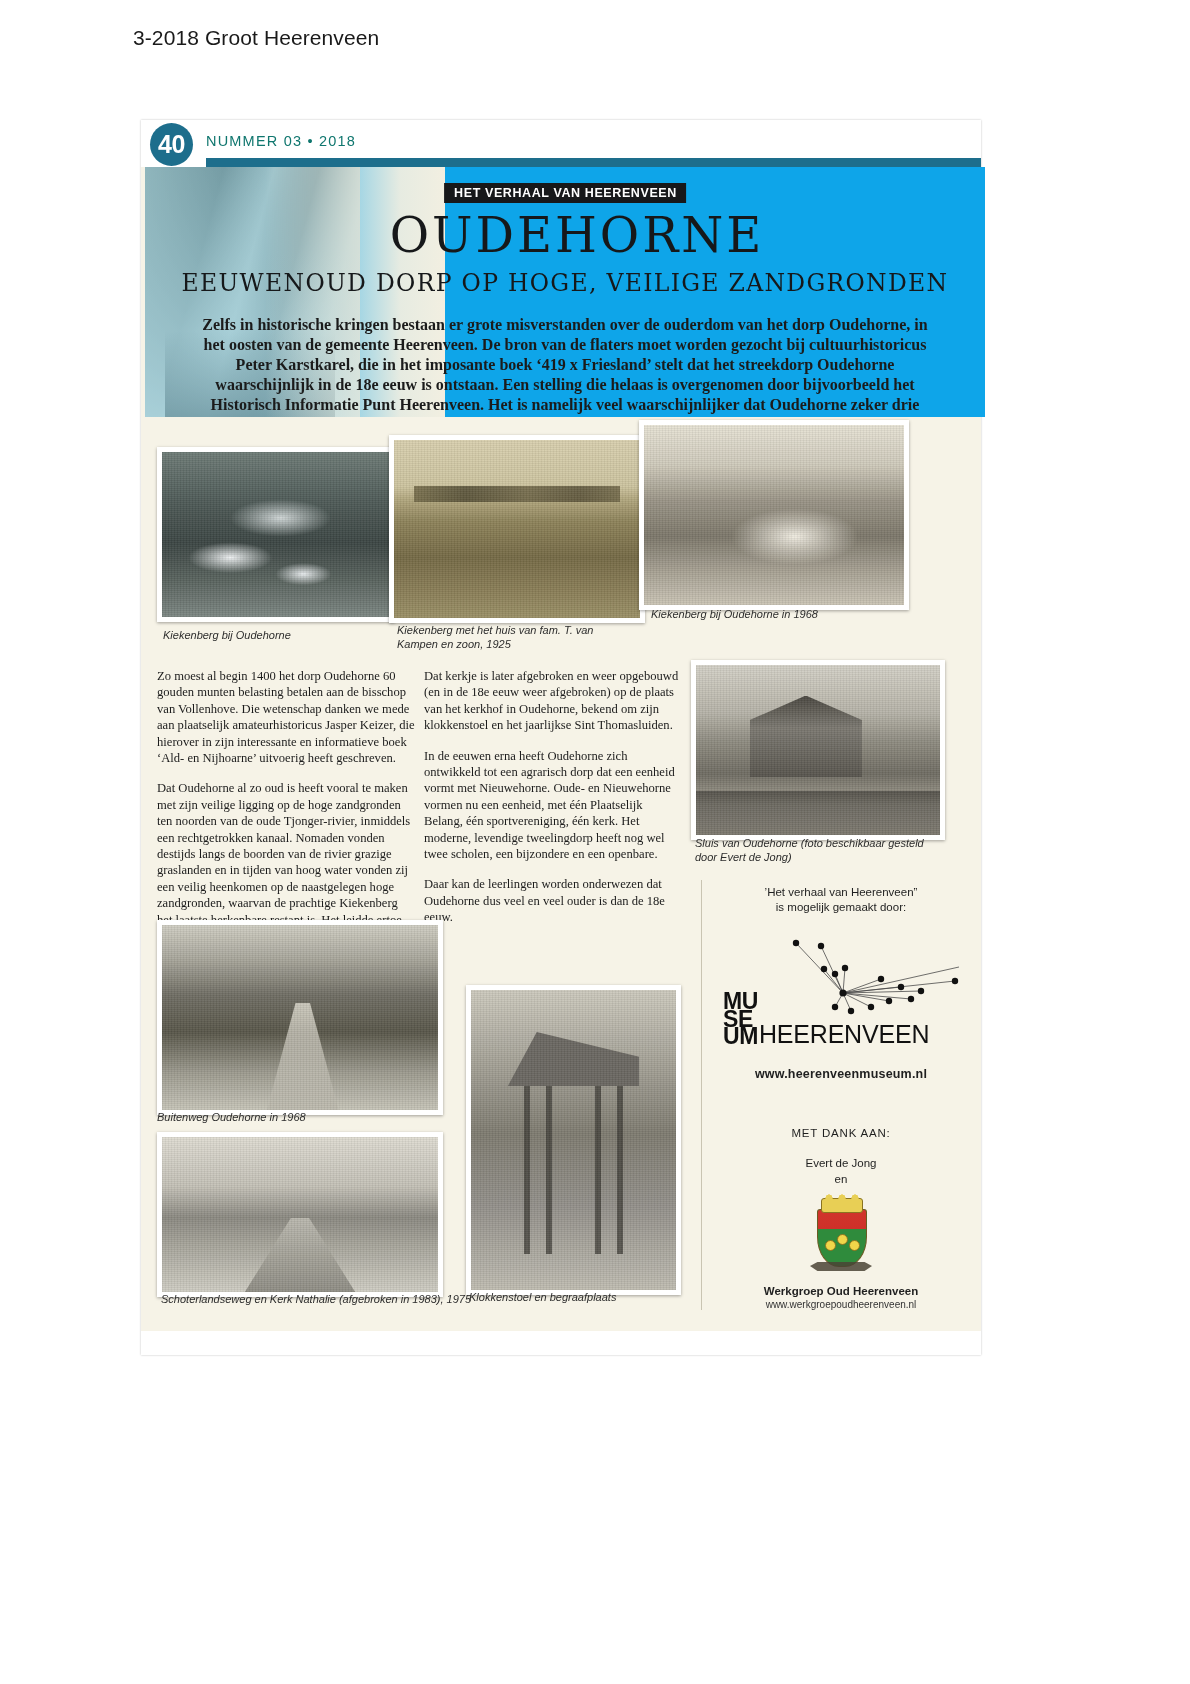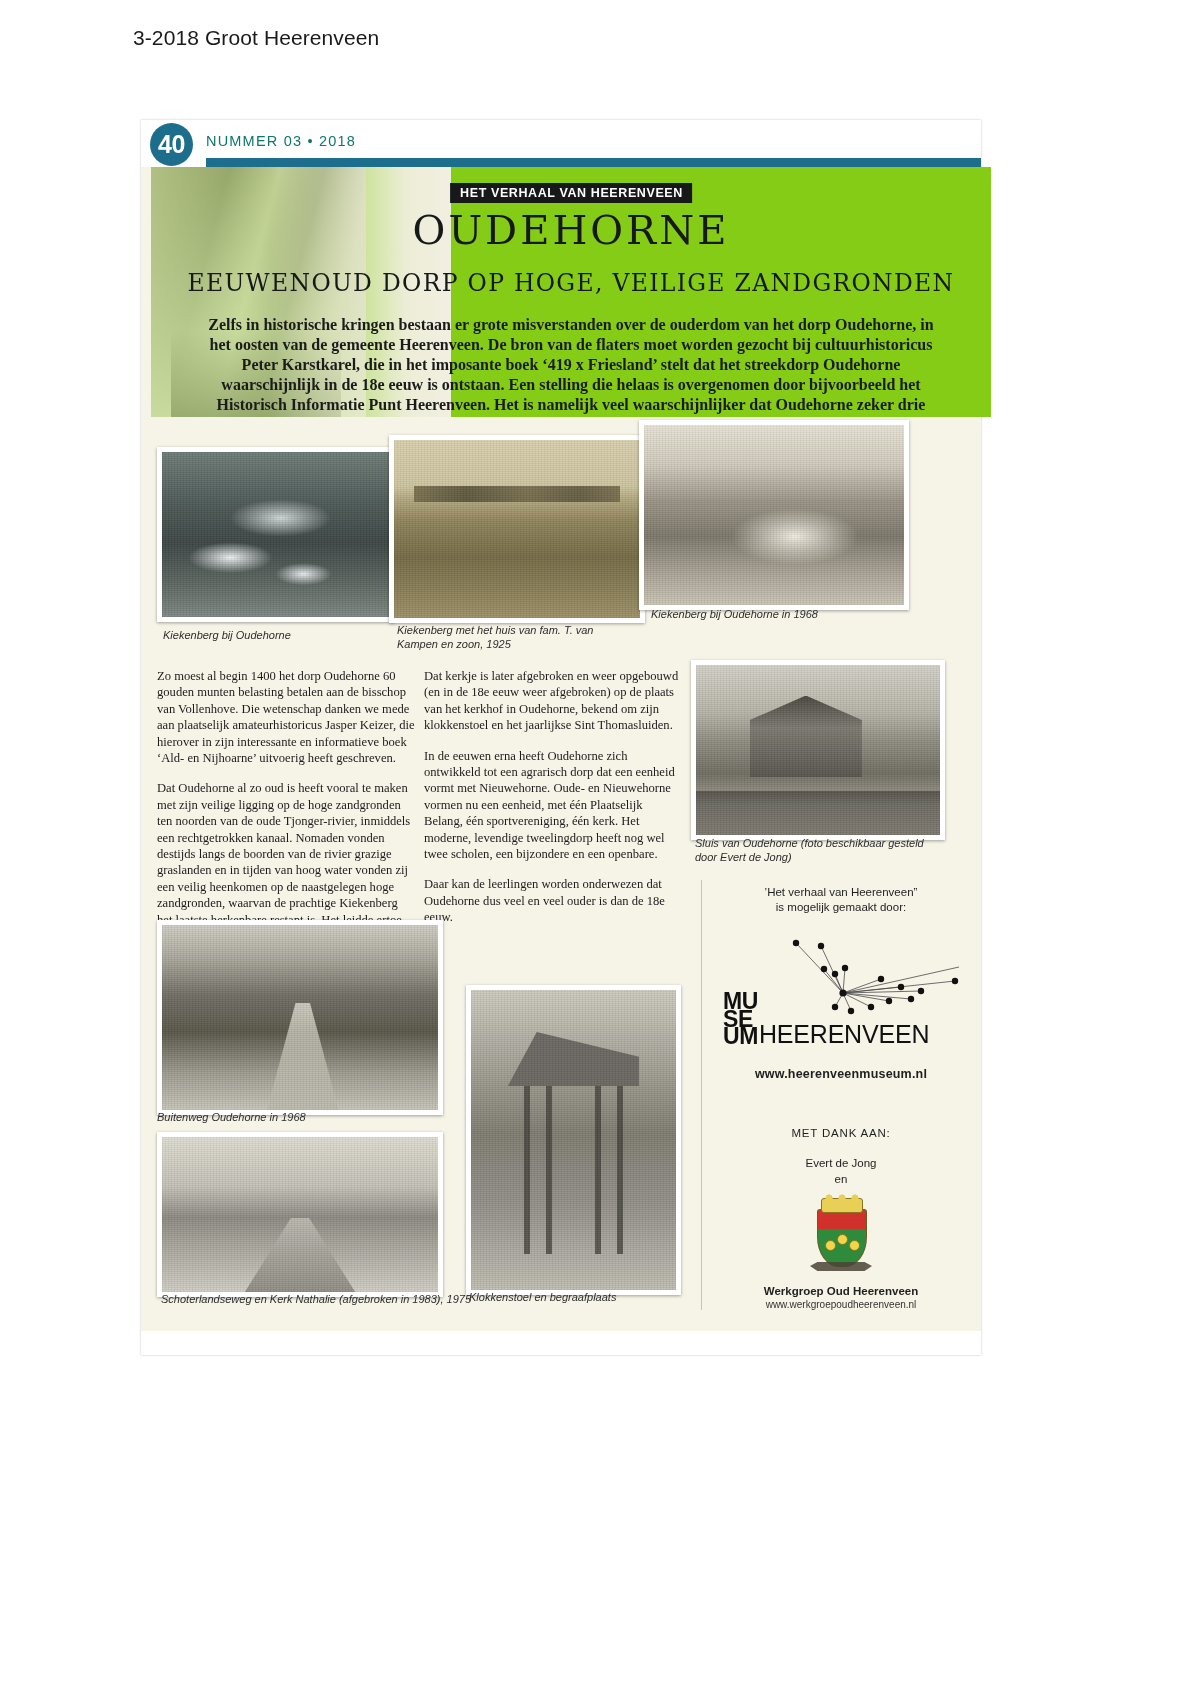--- a/index.html
+++ b/index.html
@@ -74,25 +74,25 @@
     left: 65px;
     top: 38px;
     right: 0;
     height: 9px;
     background: #1d6e8c;
   }
 
   
   .masthead {
     position: absolute;
-    left: 10px;
+    left: 4px;
     top: 47px;
     width: 100%;
     height: 250px;
-    background: #84cc16;
+    background: #0ea5e9;
     overflow: hidden;
   }
   .masthead-photo {
     position: absolute;
     left: 0; top: 0;
     width: 215px;
     height: 100%;
     background:
       linear-gradient(to bottom, rgba(242,239,225,0.15), rgba(242,239,225,0.85)),
       linear-gradient(105deg, #b9b4a3 0%, #8f8b7c 28%, #cdc8b8 46%, #7e7a6c 62%, #bdb8a7 80%, #a6a291 100%);
@@ -124,24 +124,25 @@
     letter-spacing: 0.6px;
     padding: 3px 9px 3px 10px;
     white-space: nowrap;
   }
   .hero-title {
     position: absolute;
     top: 40px;
     width: 100%;
     text-align: center;
     font-family: "DejaVu Serif", serif;
-    font-size: 40px;
+    font-size: 48px;
     letter-spacing: 3px;
     color: #16181a;
     white-space: nowrap;
+    padding-left: 12px;
   }
   .hero-sub {
     position: absolute;
     top: 102px;
     width: 100%;
     text-align: center;
     font-family: "DejaVu Serif", serif;
     font-size: 23.5px;
     letter-spacing: 1.3px;
     color: #16181a;

